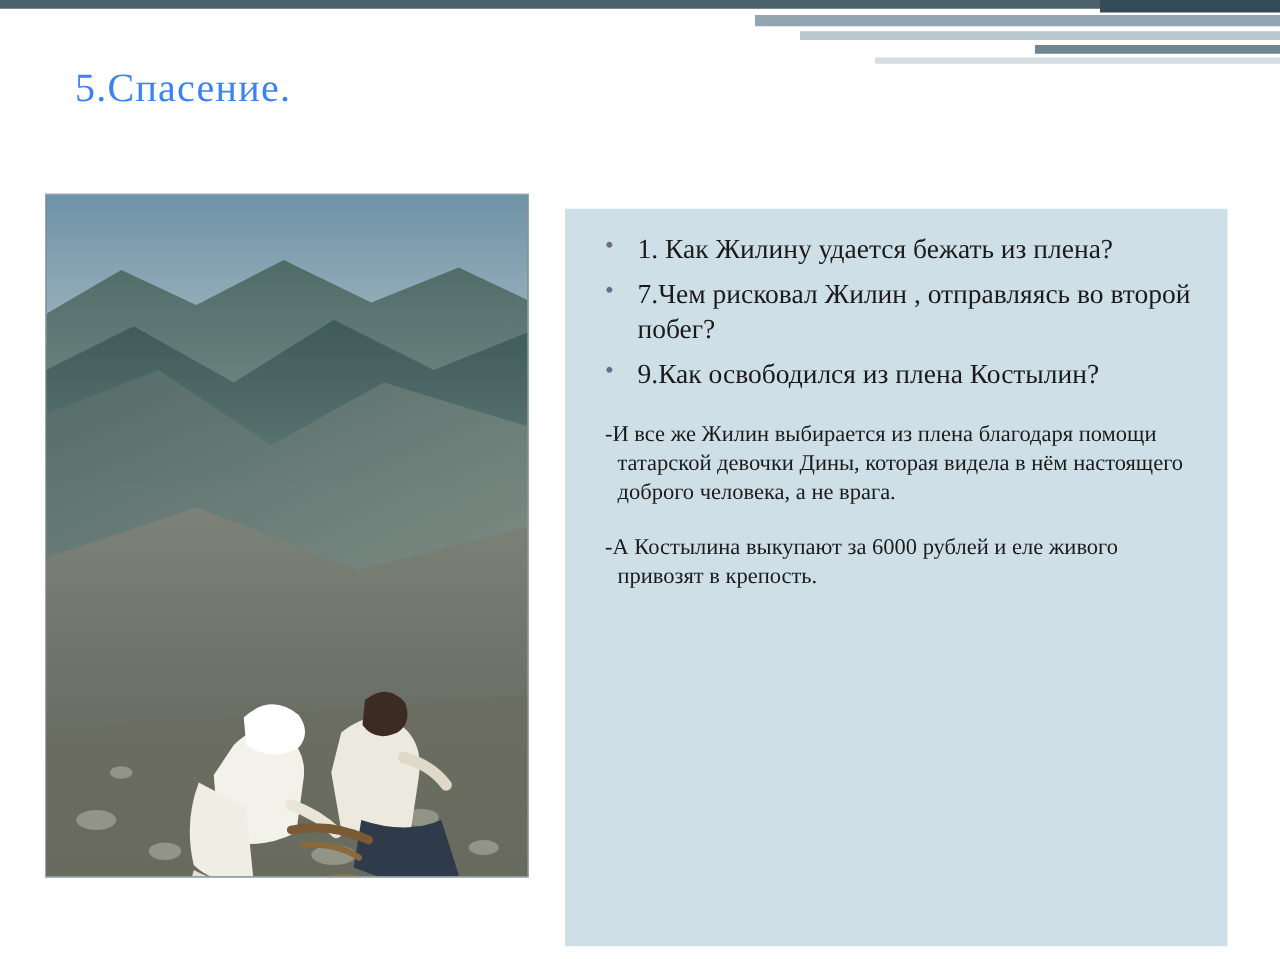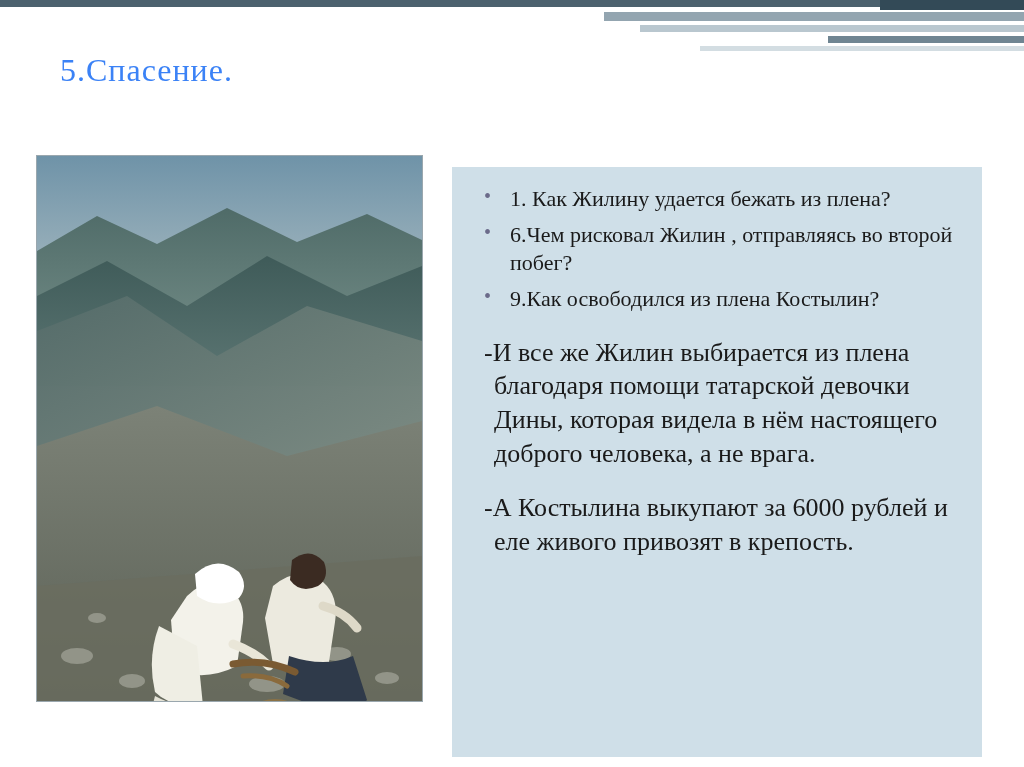--- a/index.html
+++ b/index.html
@@ -85,21 +85,21 @@
   }
   ul.questions li::before {
     content: "\2022";
     position: absolute;
     left: -16px;
     top: -1px;
     color: #6b6b8a;
     font-size: 20px;
   }
   .para {
-    font-size: 26px;
+    font-size: 18px;
     line-height: 1.3;
     color: #1a1a1a;
     margin: 22px 0 0 10px;
     text-indent: -10px;
     padding-left: 10px;
   }
   .para.second {
     margin-top: 20px;
   }
 </style>
@@ -178,18 +178,18 @@
 
     <path d="M196 508 q32 -6 62 8" stroke="#7a5a32" stroke-width="7" fill="none" stroke-linecap="round"></path>
     <path d="M206 520 q26 -2 44 10" stroke="#8a6a3c" stroke-width="5" fill="none" stroke-linecap="round"></path>
     <ellipse cx="238" cy="552" rx="20" ry="9" fill="#8b7246"></ellipse>
   </svg>
 </div>
 
 <div class="panel">
   <ul class="questions">
     <li>1. Как Жилину удается бежать из плена?</li>
-    <li>6.Чем рисковал Жилин , отправляясь во второй побег?</li>
+    <li>7.Чем рисковал Жилин , отправляясь во второй побег?</li>
     <li>9.Как освободился из плена Костылин?</li>
   </ul>
   <p class="para">-И все же Жилин выбирается  из плена благодаря помощи татарской девочки Дины, которая видела в нём настоящего доброго человека, а не врага.</p>
   <p class="para second">-А Костылина выкупают за 6000 рублей и еле живого привозят в крепость.</p>
 </div>
 
 </body></html>

